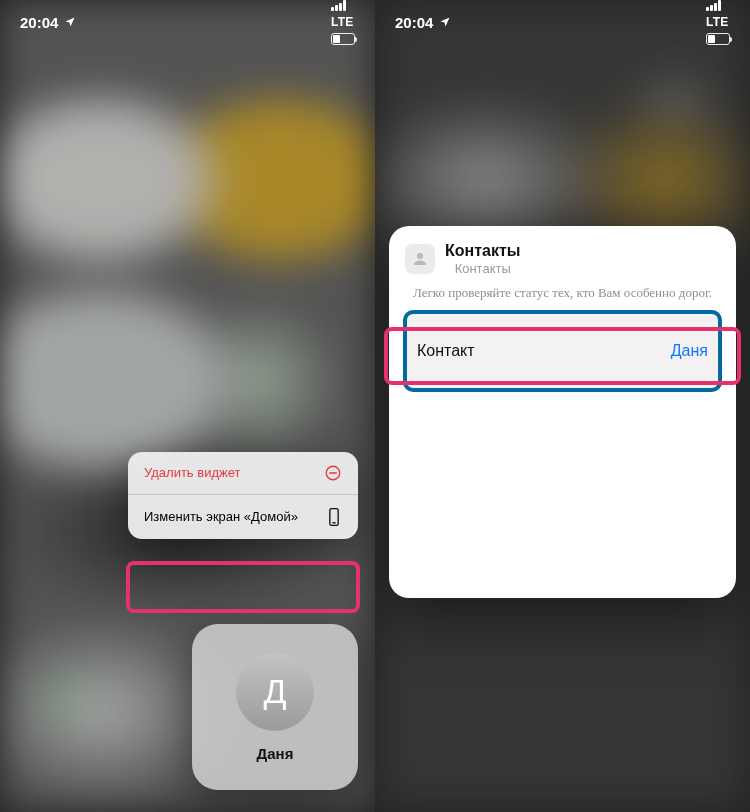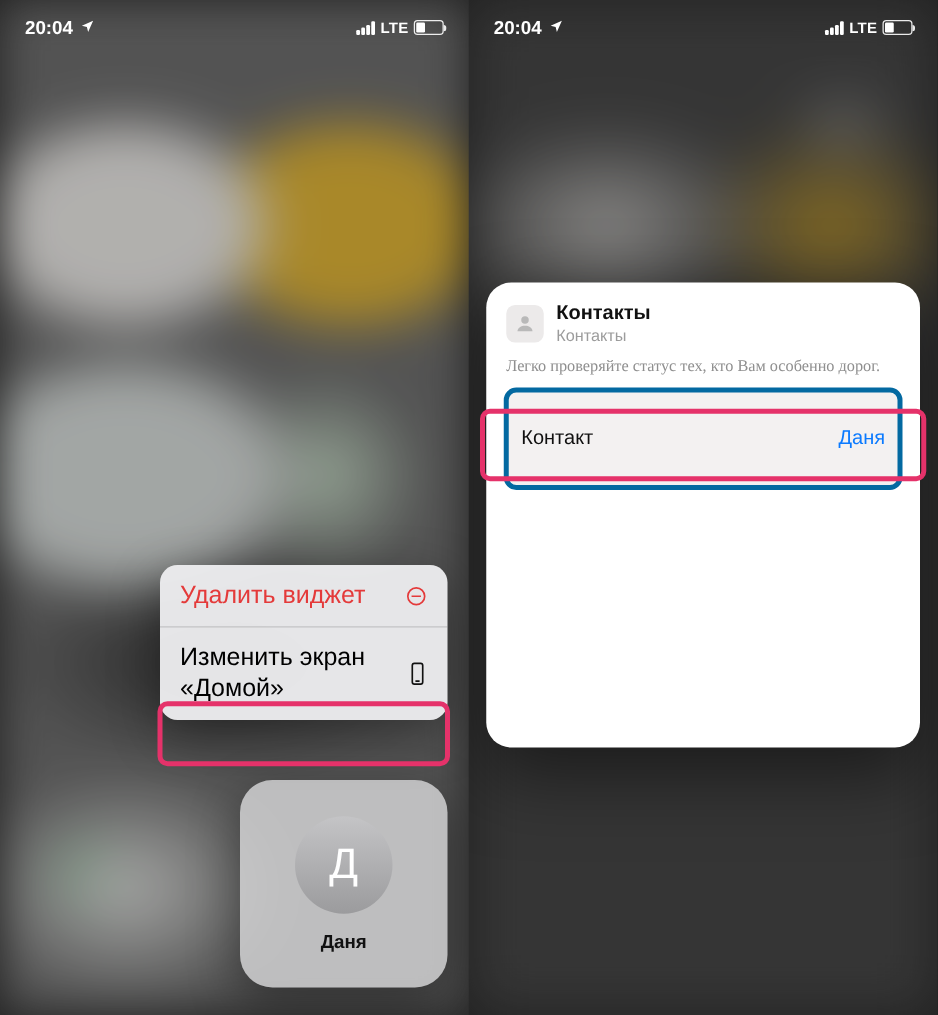--- a/index.html
+++ b/index.html
@@ -29,41 +29,41 @@
     filter: blur(22px) brightness(0.82);
   }
   .dim { position: absolute; inset: 0; background: rgba(30,30,30,0.25); }
 
   .status-bar {
     position: absolute; top: 0; left: 0; right: 0; height: 44px;
     display: flex; justify-content: space-between; align-items: center;
     padding: 0 20px; color: #fff; font-size: 15px; font-weight: 600; z-index: 50;
   }
   .sb-left { display: flex; align-items: center; gap: 6px; }
-  .sb-right { display: flex; align-items: center; gap: 4px; }
+  .sb-right { display: flex; gap: 4px; flex-direction: column; }
   .loc-icon { display:inline-block; }
   .signal-bars { display: flex; align-items: flex-end; gap: 1px; height: 11px; }
   .signal-bars span { width: 3px; background: #fff; border-radius: 1px; }
   .signal-bars span:nth-child(1){height:4px;} .signal-bars span:nth-child(2){height:6px;}
   .signal-bars span:nth-child(3){height:8px;} .signal-bars span:nth-child(4){height:11px;}
   .lte { font-size: 12px; font-weight: 600; letter-spacing: 0.3px; }
   .battery { position: relative; width: 24px; height: 12px; border: 1px solid rgba(255,255,255,0.9); border-radius: 3px; }
   .battery::after { content: ""; position: absolute; right: -3px; top: 3px; width: 2px; height: 5px; background: rgba(255,255,255,0.9); border-radius: 0 2px 2px 0; }
   .battery-fill { position: absolute; left: 1px; top: 1px; bottom: 1px; width: 30%; background: #fff; border-radius: 1px; }
 
   
   .context-menu {
     position: absolute; left: 128px; top: 452px; width: 230px;
     background: rgba(235,235,237,0.97); border-radius: 14px; overflow: hidden;
     box-shadow: 0 12px 40px rgba(0,0,0,0.35);
     z-index: 20;
   }
   .menu-item {
     display: flex; justify-content: space-between; align-items: center;
-    padding: 12px 16px; font-size: 20px; cursor: pointer;
+    padding: 12px 16px; font-size: 13px; cursor: pointer;
   }
   .menu-item + .menu-item { border-top: 1px solid rgba(0,0,0,0.08); }
   .menu-item.destructive { color: #e43a3a; }
   .menu-item.destructive + .menu-item { border-top: 1px solid rgba(0,0,0,0.15); }
   .menu-text { line-height: 1.25; }
   .menu-icon { flex: none; display: flex; }
   .highlight-box {
     position: absolute; border: 4px solid #e5326a; border-radius: 8px; z-index: 25; pointer-events: none;
   }
   .hl-left { left: 126px; top: 561px; width: 234px; height: 52px; }
@@ -83,20 +83,21 @@
     color: #fff; font-size: 34px; font-weight: 500;
   }
   .widget-name { color: #111; font-size: 15px; font-weight: 600; }
 
   
   .sheet {
     position: absolute; left: 14px; right: 14px; top: 226px; height: 372px;
     background: #fff; border-radius: 20px; padding: 16px 16px 0 16px;
     box-shadow: 0 20px 60px rgba(0,0,0,0.5);
     z-index: 20;
+    text-align: center;
   }
   .sheet-header { display: flex; align-items: center; gap: 10px; margin-bottom: 8px; }
   .app-icon {
     width: 30px; height: 30px; border-radius: 7px; background: #eceaea;
     display: flex; align-items: center; justify-content: center; flex: none;
   }
   .app-icon svg { width: 18px; height: 18px; }
   .app-title { font-size: 16px; font-weight: 600; color: #111; }
   .app-sub { font-size: 13px; color: #9c9c9c; margin-top: 1px; }
   .sheet-desc { font-size: 13px; color: #8f8f8f; line-height: 1.4; margin: 8px 0 8px 0; font-family: Liberation Serif, serif; }

